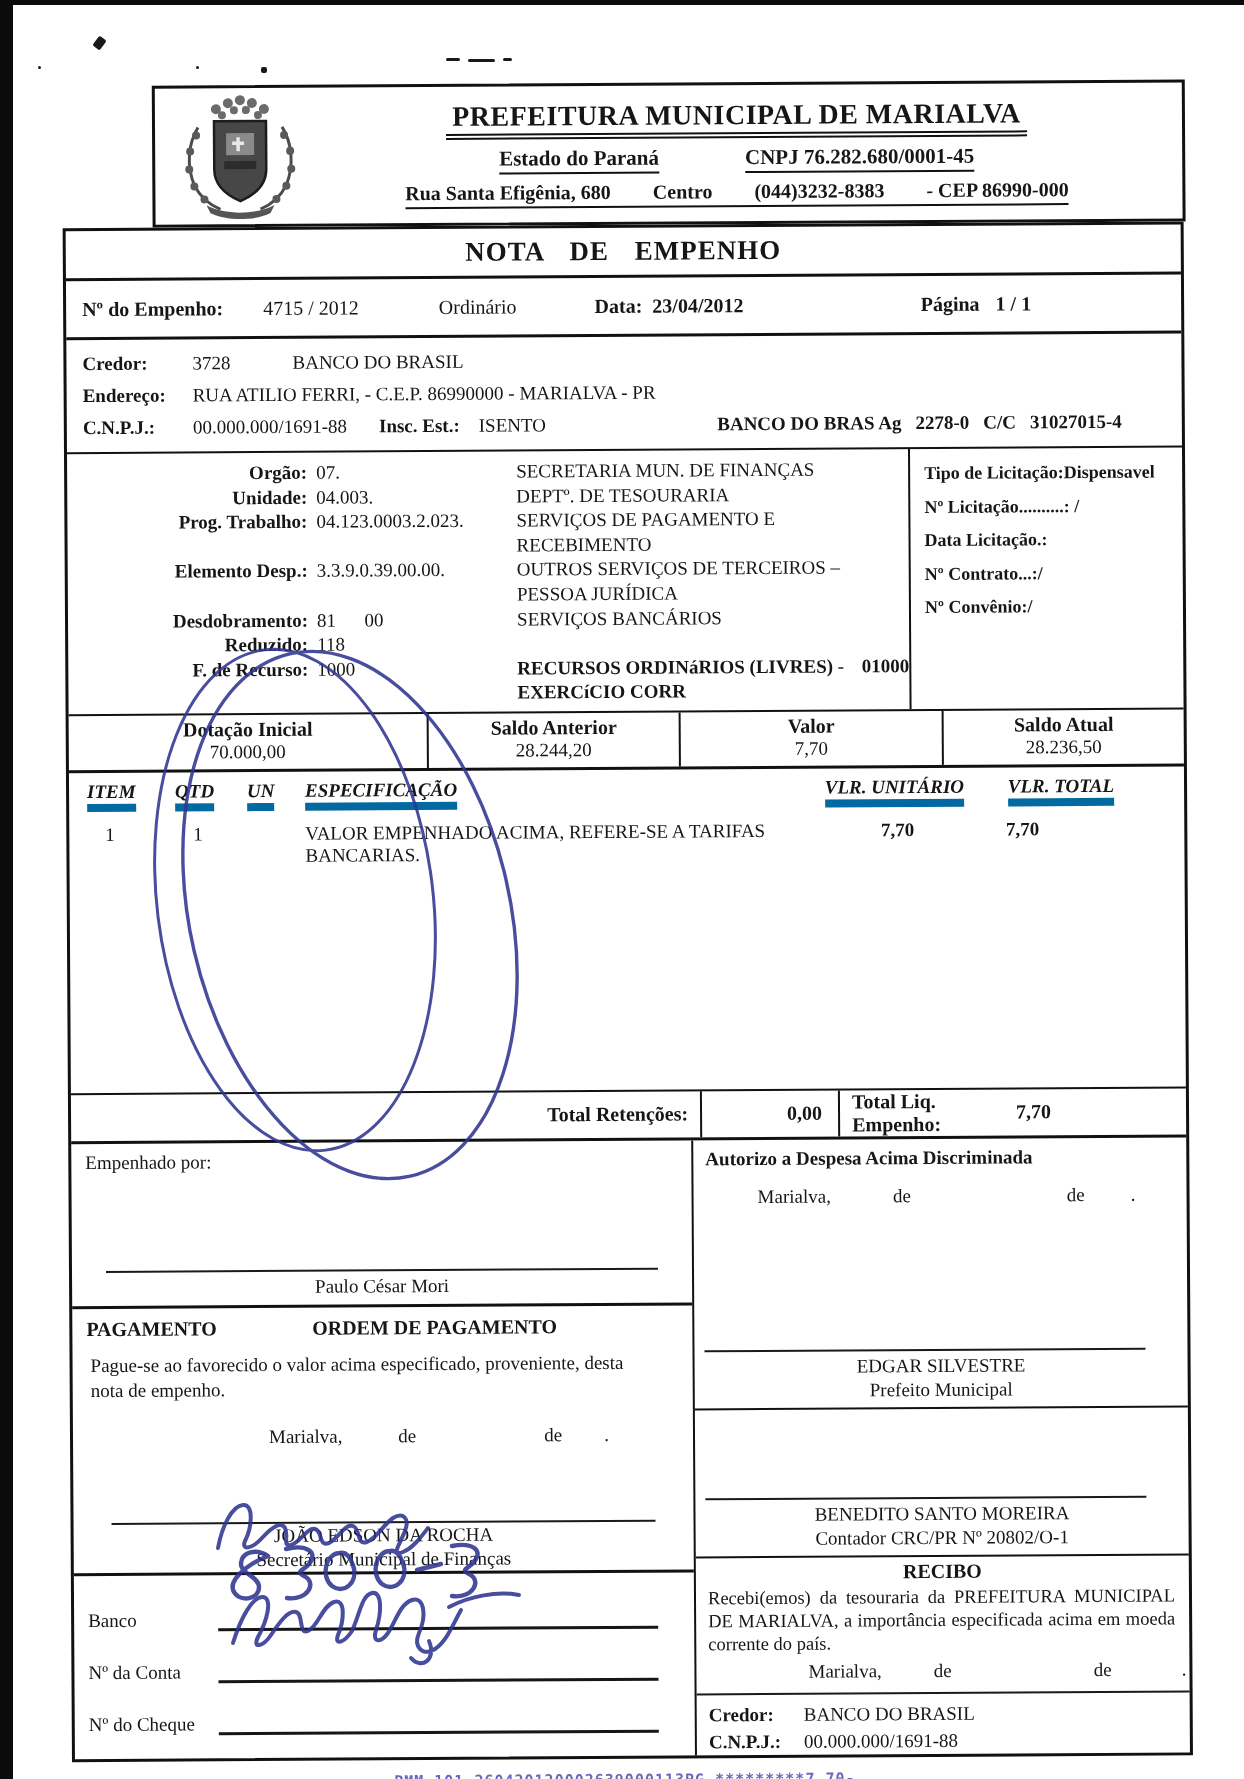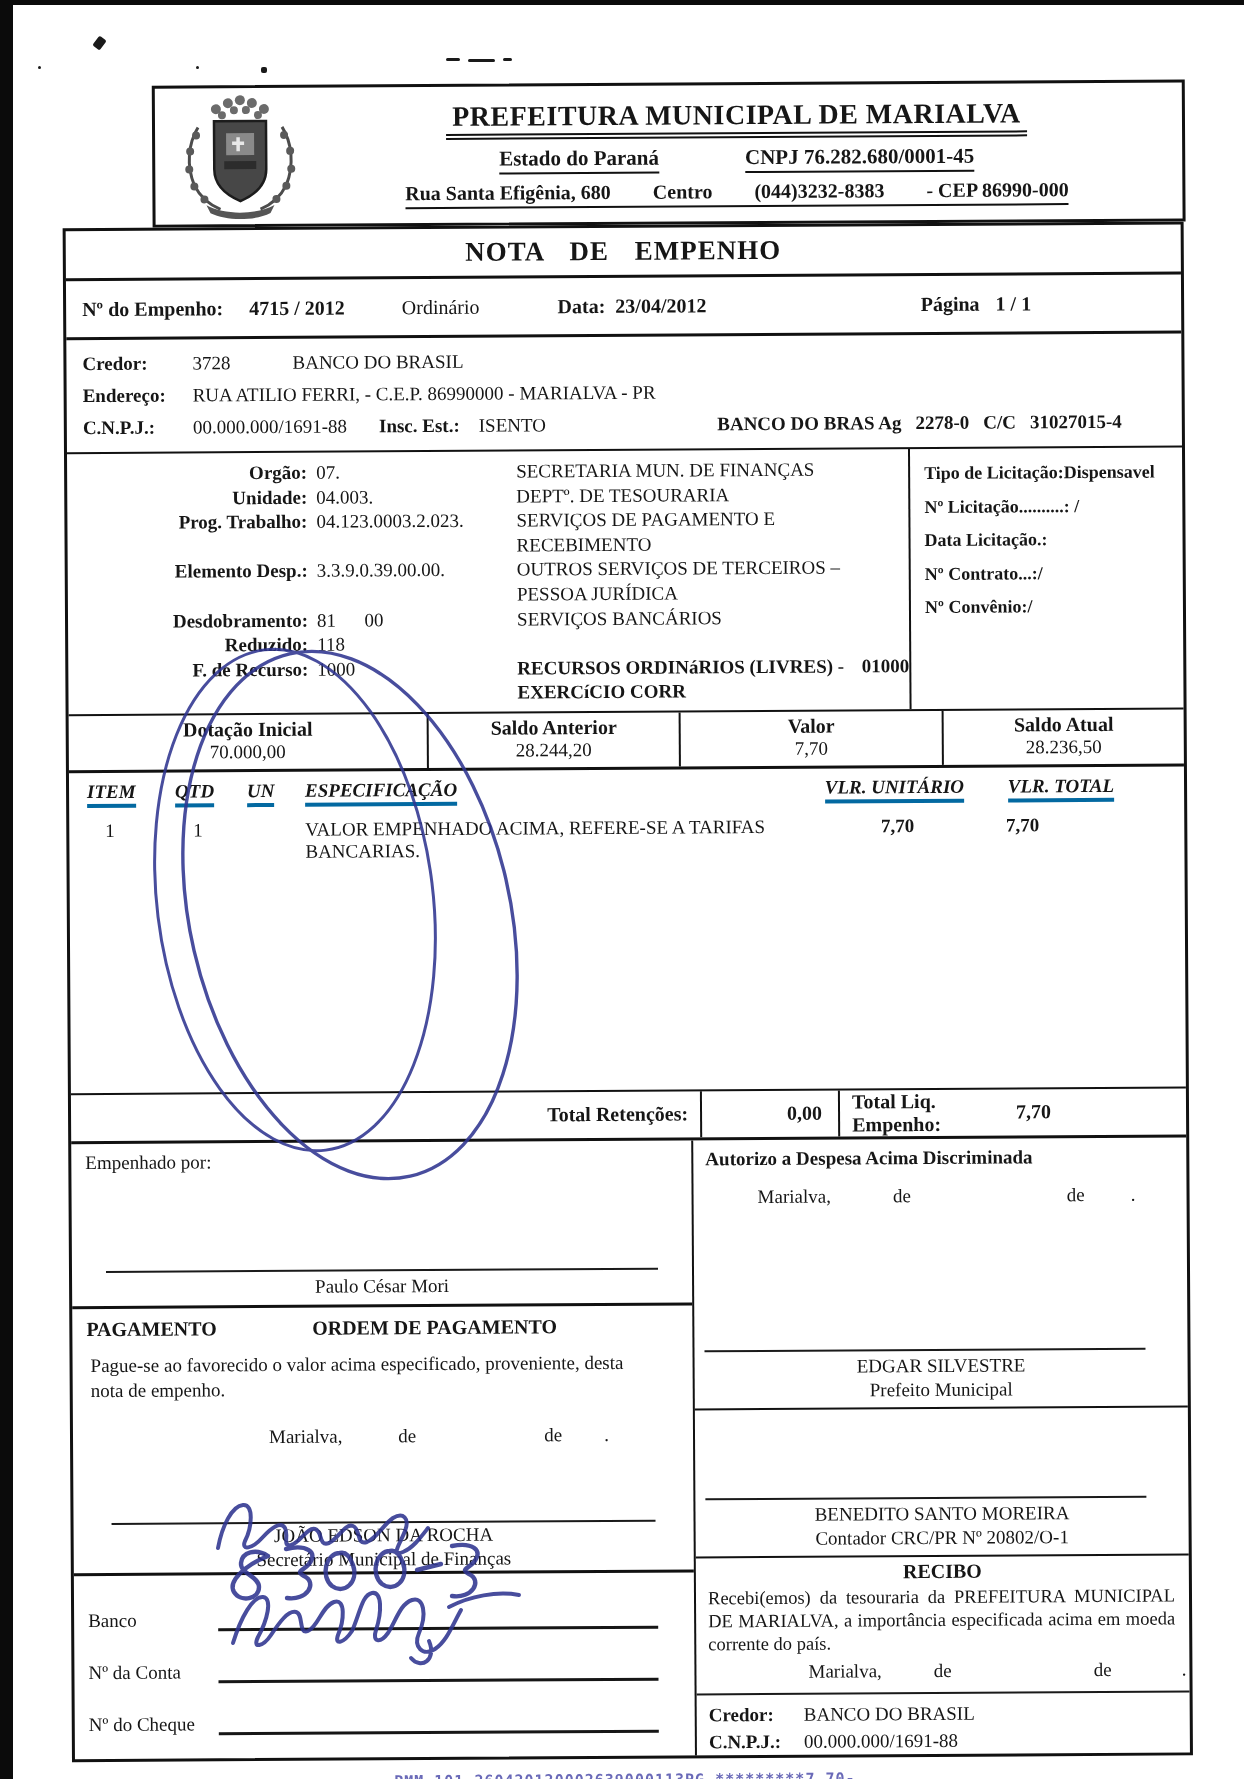--- a/index.html
+++ b/index.html
@@ -21,22 +21,22 @@
   .h-row2{display:flex;gap:86px;font-size:21px;font-weight:bold;}
   .h-row2 span{border-bottom:2px solid #111;padding-bottom:1px;}
   .h-row3{display:flex;gap:42px;font-size:20px;font-weight:bold;border-bottom:2px solid #111;padding-bottom:2px;}
 
   
   .main-box{border:3px solid #111;border-top:3px solid #111;background:#fff;}
   .title-band{height:47px;border-bottom:3px solid #111;display:flex;align-items:center;justify-content:center;
     font-size:27px;font-weight:bold;word-spacing:18px;letter-spacing:1px;}
   .emp-row{height:56px;border-bottom:3px solid #111;display:flex;align-items:center;font-size:20px;}
   .emp-row .lbl{font-weight:bold;margin-left:16px;}
-  .emp-num{font-weight:bold;margin-left:26px;}
-  .emp-type{margin-left:57px;}
+  .emp-num{font-weight:normal;margin-left:40px;}
+  .emp-type{margin-left:80px;}
   .emp-datelbl{font-weight:bold;margin-left:78px;}
   .emp-date{font-weight:bold;margin-left:10px;}
   .emp-page{font-weight:bold;margin-left:auto;margin-right:150px;display:flex;gap:16px;}
 
   .credor-block{border-bottom:2px solid #111;padding:8px 0 8px;font-size:19px;}
   .c-row{display:flex;padding-left:16px;line-height:32px;align-items:baseline;}
   .c-lab{font-weight:bold;min-width:110px;}
   .c-code{min-width:100px;}
   .c-insc-l{font-weight:bold;margin-left:32px;text-align:right;}
   .c-insc-v{margin-left:19px;min-width:120px;}
@@ -56,21 +56,21 @@
 
   .amounts{display:grid;grid-template-columns:358px 252px 263px 1fr;border-bottom:3px solid #111;}
   .a-cell{padding:3px 0 6px;text-align:center;}
   .a-cell + .a-cell{border-left:2px solid #111;}
   .a-h{font-weight:bold;font-size:20px;}
   .a-v{font-size:19px;}
 
   .items{border-bottom:2px solid #111;height:322px;padding-top:8px;box-sizing:border-box;}
   .i-head,.i-row{display:grid;grid-template-columns:88px 72px 58px 1fr 180px 150px;padding:0 70px 0 18px;font-size:19px;}
   .i-head{font-style:italic;font-weight:bold;}
-  .i-head span{justify-self:start;border-bottom:4px solid #0369a1;padding-bottom:1px;}
+  .i-head span{justify-self:start;border-bottom:8px solid #0369a1;padding-bottom:1px;}
   .i-head .r{justify-self:end;}
   .i-row{margin-top:12px;}
   .i-c{text-align:left;padding-left:18px;}
   .i-unit{text-align:right;padding-right:50px;font-weight:bold;}
   .i-total{text-align:right;padding-right:75px;font-weight:bold;}
 
   .totals{display:grid;grid-template-columns:629px 140px 1fr;border-bottom:3px solid #111;height:46px;font-size:20px;}
   .t-c1{display:flex;align-items:center;justify-content:flex-end;font-weight:bold;padding-right:12px;}
   .t-c2{display:flex;align-items:center;justify-content:flex-end;padding-right:16px;border-left:2px solid #111;border-right:2px solid #111;font-weight:bold;}
   .t-c3{display:flex;align-items:center;}

